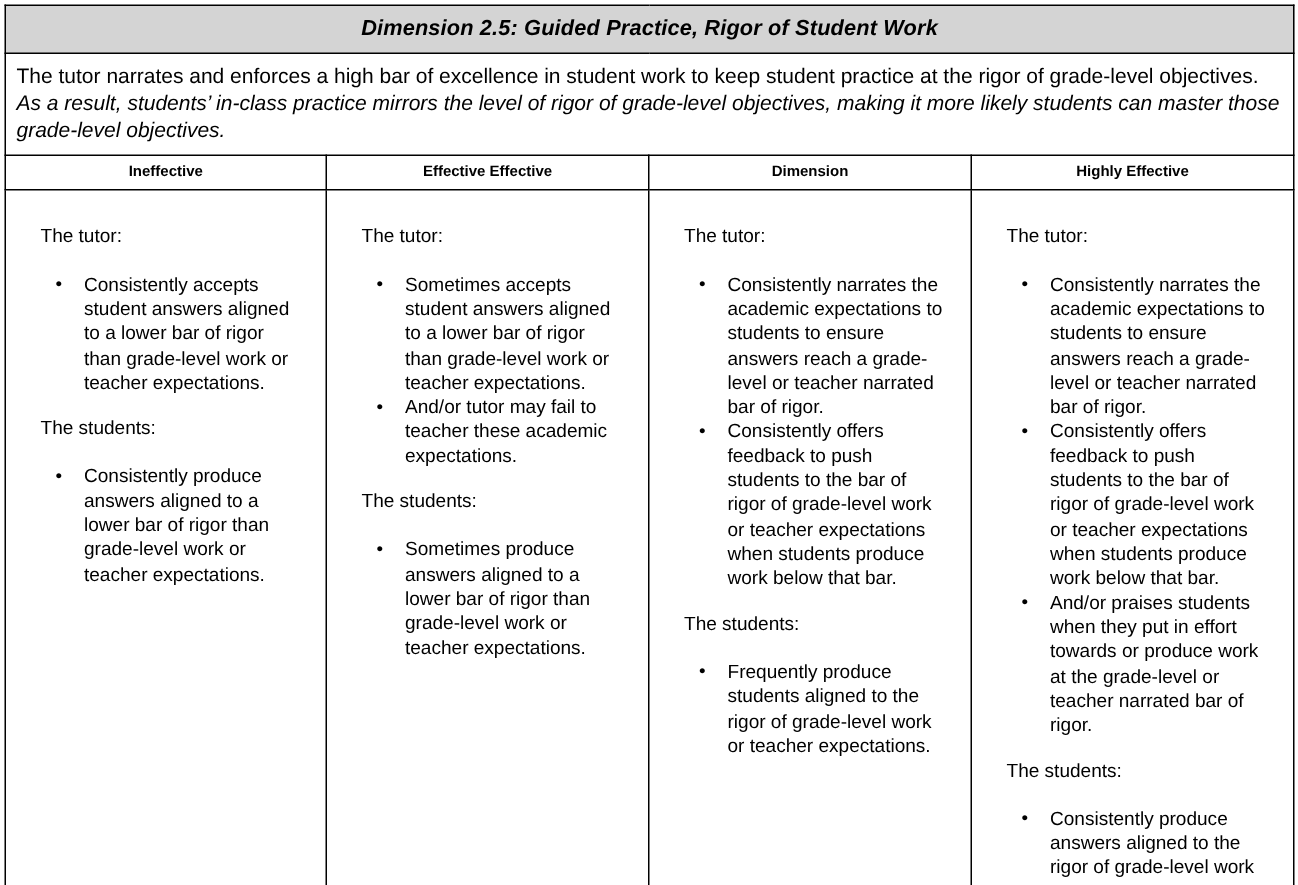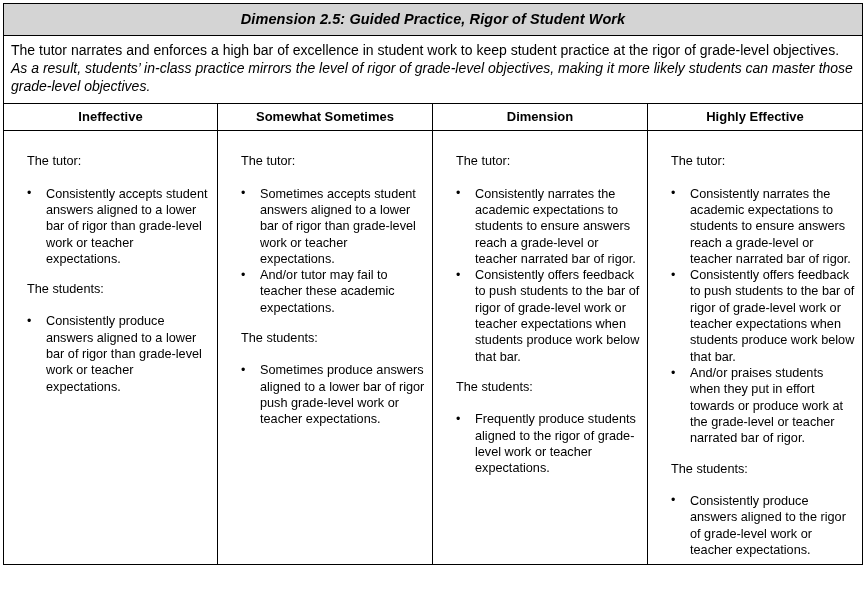--- a/index.html
+++ b/index.html
@@ -52,41 +52,41 @@
     text-align: left;
   }
   .desc-cell .italic-part {
     font-style: italic;
   }
 
   .col-head {
     background: #ffffff;
     text-align: center;
     font-weight: bold;
-    font-size: 13px;
+    font-size: 10px;
     padding: 5px 4px 6px 4px;
     vertical-align: middle;
   }
 
   .body-cell {
     background: #ffffff;
     font-size: 12.7px;
     line-height: 1.285;
     padding: 6px 7px 6px 7px;
   }
 
   .lead {
     margin: 16px;
   }
   .lead.spaced {
     margin-top: 14px;
   }
 
   ul.bullets {
-    margin: 0;
+    margin: 10px;
     padding: 0 0 0 16px;
     list-style: none;
   }
   ul.bullets li {
     position: relative;
     padding-left: 19px;
     margin: 0;
   }
   ul.bullets li::before {
     content: "\2022";
@@ -114,21 +114,21 @@
   </colgroup>
   <tbody>
     <tr>
       <td class="title-cell" colspan="4">Dimension 2.5: Guided Practice, Rigor of Student Work</td>
     </tr>
     <tr>
       <td class="desc-cell" colspan="4"><span>The tutor narrates and enforces a high bar of excellence in student work to keep student practice at the rigor of grade-level objectives. </span><span class="italic-part">As a result, students’ in-class practice mirrors the level of rigor of grade-level objectives, making it more likely students can master those grade-level objectives.</span></td>
     </tr>
     <tr>
       <th class="col-head">Ineffective</th>
-      <th class="col-head">Somewhat Sometimes</th>
+      <th class="col-head">Effective Effective</th>
       <th class="col-head">Dimension</th>
       <th class="col-head">Highly Effective</th>
     </tr>
     <tr>
       <td class="body-cell">
         <p class="lead">The tutor:</p>
         <ul class="bullets">
             <li>Consistently accepts student answers aligned to a lower bar of rigor than grade-level work or teacher expectations.</li>
           </ul>
         <p class="lead spaced">The students:</p>
@@ -137,21 +137,21 @@
           </ul>
       </td>
       <td class="body-cell">
         <p class="lead">The tutor:</p>
         <ul class="bullets">
             <li>Sometimes accepts student answers aligned to a lower bar of rigor than grade-level work or teacher expectations.</li>
             <li>And/or tutor may fail to teacher these academic expectations.</li>
           </ul>
         <p class="lead spaced">The students:</p>
         <ul class="bullets">
-            <li>Sometimes produce answers aligned to a lower bar of rigor push grade-level work or teacher expectations.</li>
+            <li>Sometimes produce answers aligned to a lower bar of rigor than grade-level work or teacher expectations.</li>
           </ul>
       </td>
       <td class="body-cell">
         <p class="lead">The tutor:</p>
         <ul class="bullets">
             <li>Consistently narrates the academic expectations to students to ensure answers reach a grade-level or teacher narrated bar of rigor.</li>
             <li>Consistently offers feedback to push students to the bar of rigor of grade-level work or teacher expectations when students produce work below that bar.</li>
           </ul>
         <p class="lead spaced">The students:</p>
         <ul class="bullets">

